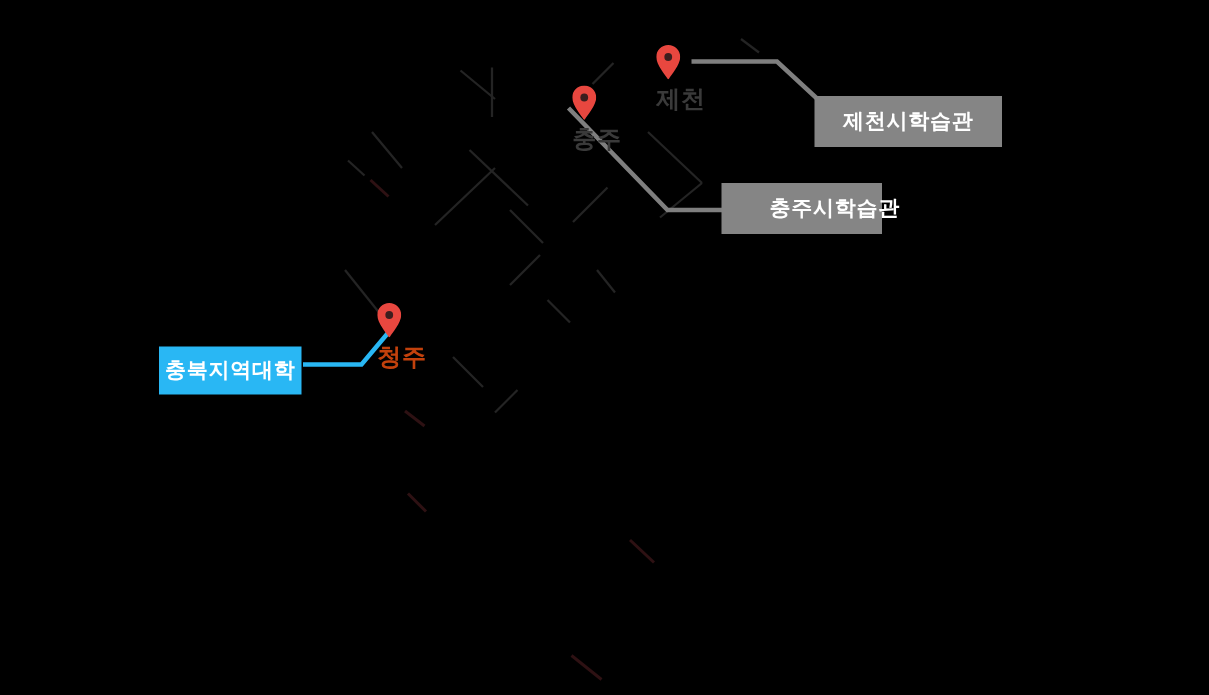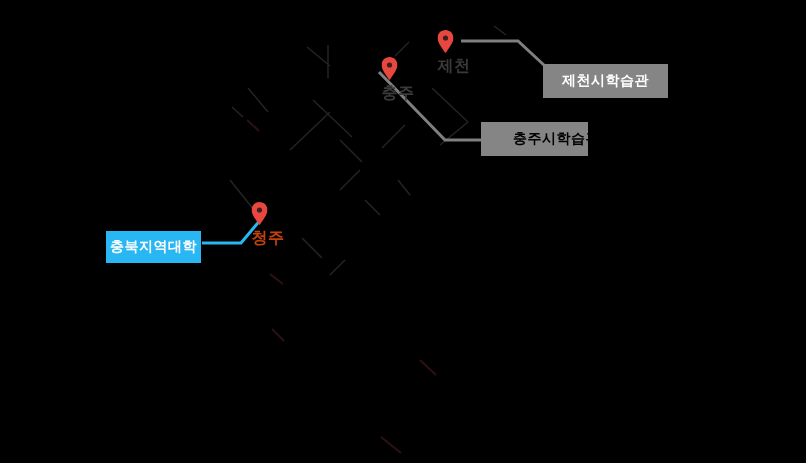--- a/index.html
+++ b/index.html
@@ -110,21 +110,21 @@
         <circle class="pin-dot" cx="8" cy="8" r="2.6" fill="#3c1e1e"></circle>
       </svg>
       <span class="city-label" style="color: #c2410c;">청주</span>
     </div>
 
     <div class="callout" style="left: 543px; top: 64px; width: 125px; height: 34px; background: rgb(133, 133, 133);">
       <span class="callout-label" style="color: rgb(255, 255, 255);">제천시학습관</span>
     </div>
 
     <div class="callout" style="left: 481px; top: 122px; width: 107px; height: 34px; background: rgb(133, 133, 133);">
-      <span class="callout-label" style="color: #000000; margin-left: 44px;">충주시학습관</span>
+      <span class="callout-label" style="color: #ffffff; margin-left: 44px;">충주시학습관</span>
     </div>
 
     <div class="callout" style="left: 106px; top: 231px; width: 95px; height: 32px; background: rgb(41, 183, 244);">
       <span class="callout-label" style="color: rgb(255, 255, 255);">충북지역대학</span>
     </div>
   </div>
 
 </div>
 
 </body></html>

